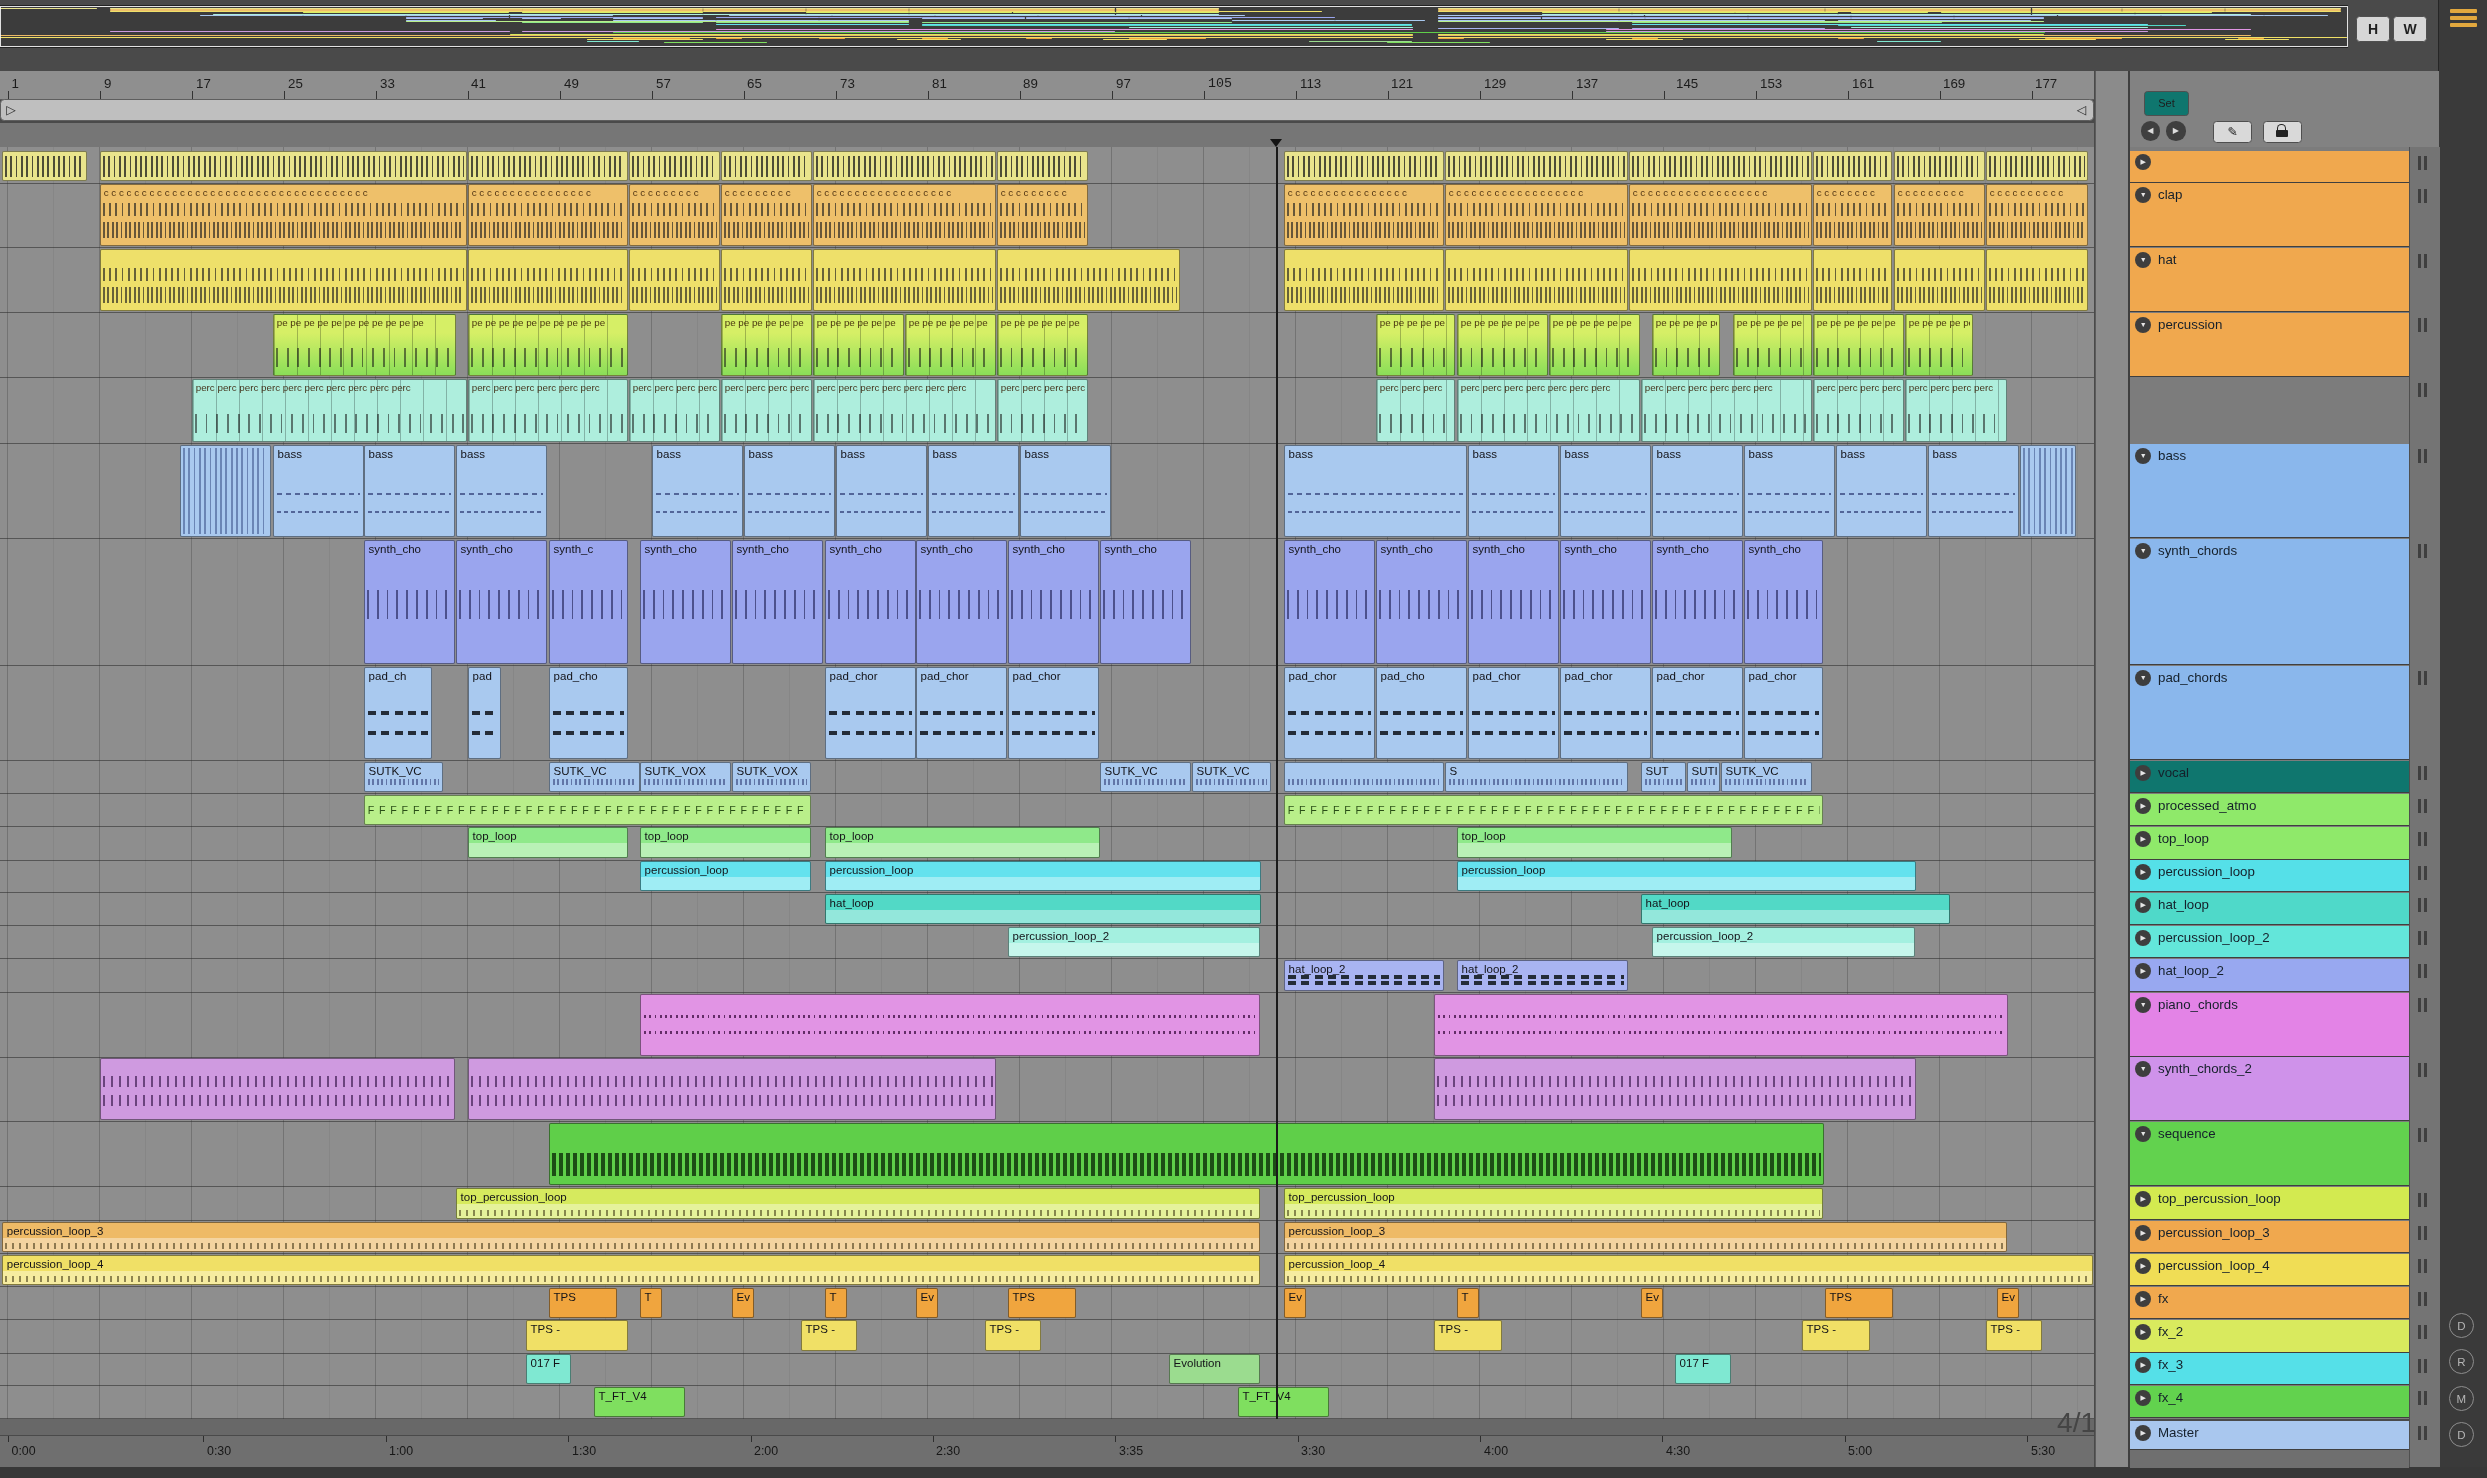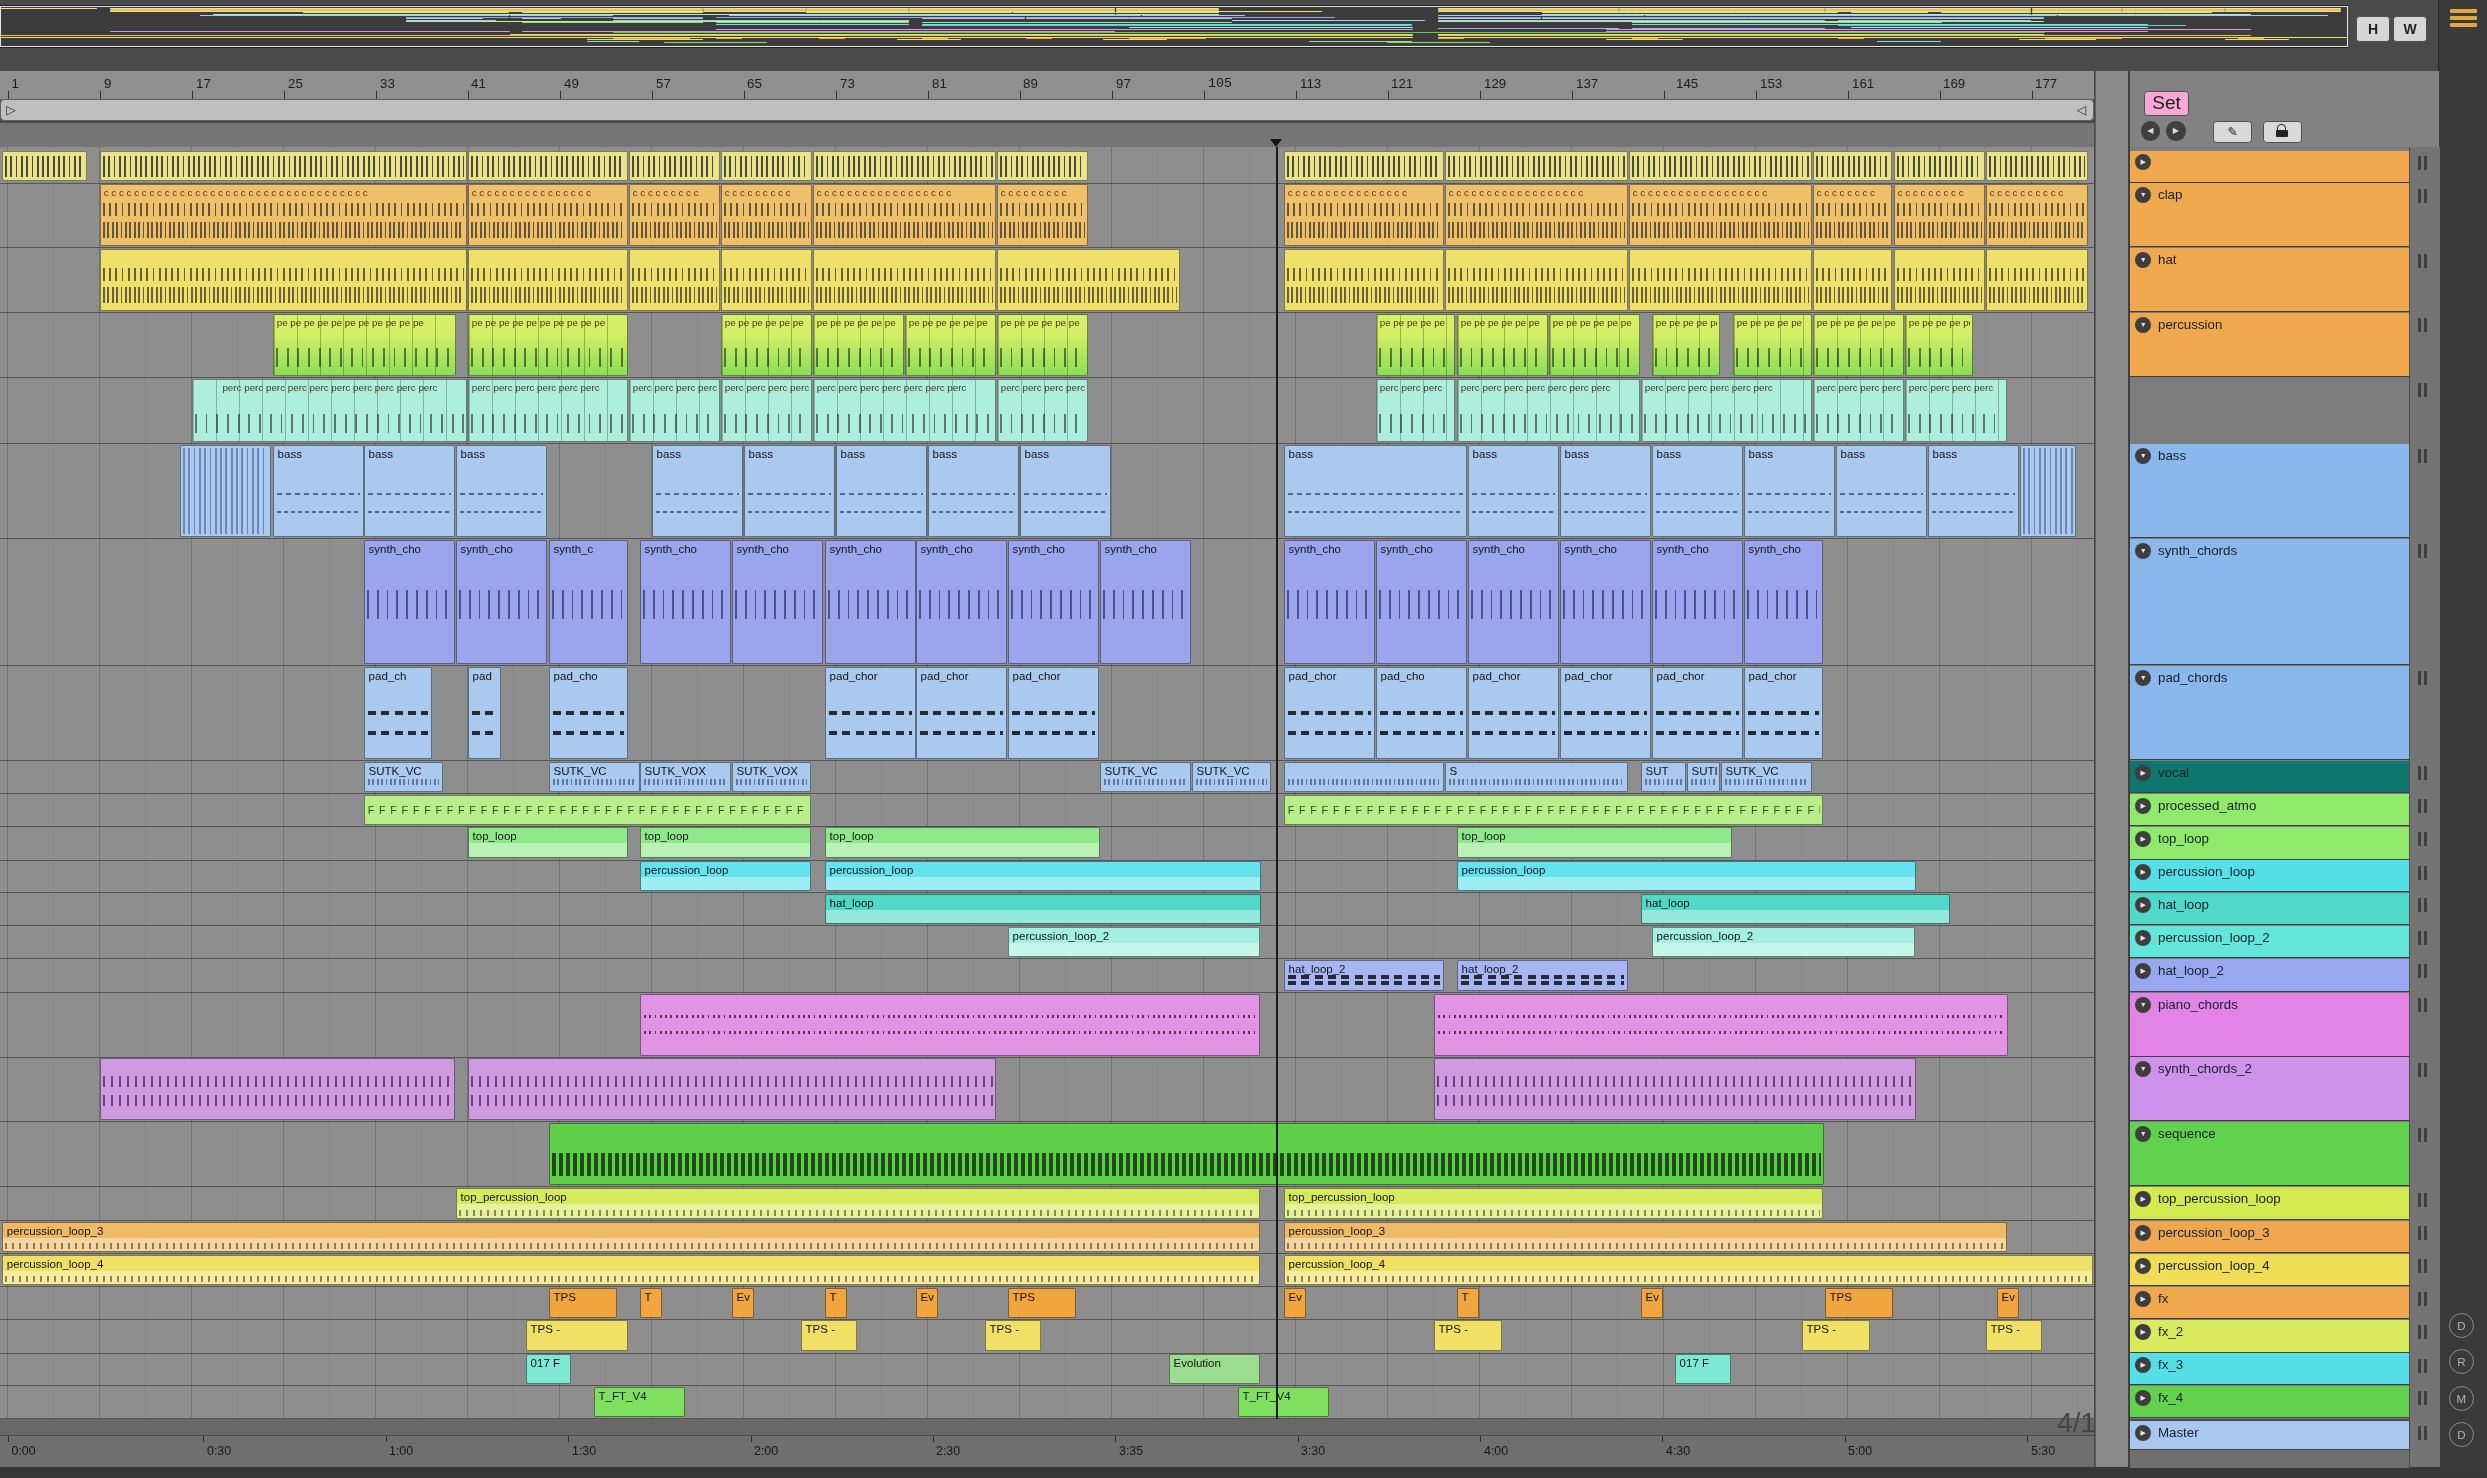--- a/index.html
+++ b/index.html
@@ -94,22 +94,22 @@
   .tlabel{position:absolute;top:8px;font-size:12.4px;color:#171717}
   .ttick{position:absolute;top:0;width:0.9px;height:6.2px;background:#2e2e2e}
   #bottombar{position:absolute;left:0;top:1467px;width:2487px;height:10.7px;background:#383838}
 
   
   #vscroll{position:absolute;left:2095px;top:71px;width:34px;height:1396px;background:#8b8b8b;
            border-left:0.9px solid #5c5c5c;border-right:0.9px solid #5c5c5c}
   #paneldiv{position:absolute;left:2128px;top:71px;width:1.8px;height:1396px;background:#3f3f3f}
 
   #set-panel{position:absolute;left:2130px;top:71px;width:309px;height:76px;background:#828282;border-bottom:0.9px solid #555}
-  #set-label{position:absolute;left:14px;top:19.5px;width:43px;height:23px;background:#f9a8d4;border:0.9px solid #4f4f4f;
-             border-radius:3.6px;color:#1e1e1e;font-size:19px;display:flex;align-items:center;justify-content:center}
+  #set-label{position:absolute;left:14px;top:19.5px;width:43px;height:23px;background:#0f766e;border:0.9px solid #4f4f4f;
+             border-radius:3.6px;color:#1e1e1e;font-size:11px;display:flex;align-items:center;justify-content:center}
   .sp-circle{position:absolute;top:50px;width:19.5px;height:19.5px;border-radius:50%;background:#3f3f3f;color:#ddd;
              font-size:8px;display:flex;align-items:center;justify-content:center}
   #sp-prev{left:10.7px}#sp-next{left:36px}
   .sp-btn{position:absolute;top:50px;width:37px;height:19.5px;background:#d9d9d9;border:0.9px solid #4f4f4f;border-radius:3.6px;
           color:#222;font-size:12.4px;display:flex;align-items:center;justify-content:center}
   #sp-draw{left:83px}#sp-lock{left:133px}
   .lockarc{position:absolute;top:1.8px;left:13.3px;width:7px;height:7px;border:1.8px solid #222;border-bottom:none;border-radius:4.4px 4.4px 0 0}
   .lockbody{position:absolute;top:8px;left:11.5px;width:12.4px;height:7px;background:#222;border-radius:0.9px}
 
   #headers{position:absolute;left:2130px;top:147px;width:279px;height:1272px;background:#7c7c7c}
@@ -472,21 +472,21 @@
         <div class="clip p-cells" style="left: 1733px; width: 79px; top: 167px; height: 62px; background: linear-gradient(rgb(214, 239, 102) 30%, rgb(138, 222, 88));">
           <div class="noterow">pe pe pe pe pe </div>
         </div>
         <div class="clip p-cells" style="left: 1813px; width: 91px; top: 167px; height: 62px; background: linear-gradient(rgb(214, 239, 102) 30%, rgb(138, 222, 88));">
           <div class="noterow">pe pe pe pe pe pe </div>
         </div>
         <div class="clip p-cells" style="left: 1905px; width: 68px; top: 167px; height: 62px; background: linear-gradient(rgb(214, 239, 102) 30%, rgb(138, 222, 88));">
           <div class="noterow">pe pe pe pe pe </div>
         </div>
         <div class="lane" style="top: 231px; height: 66px;"></div>
-        <div class="clip p-cells" style="left: 192px; width: 275px; top: 232px; height: 63px; background: rgb(174, 238, 221); text-align: center;">
+        <div class="clip p-cells" style="left: 192px; width: 275px; top: 232px; height: 63px; background: rgb(174, 238, 221);">
           <div class="noterow">perc perc perc perc perc perc perc perc perc perc </div>
         </div>
         <div class="clip p-cells" style="left: 468px; width: 160px; top: 232px; height: 63px; background: rgb(174, 238, 221);">
           <div class="noterow">perc perc perc perc perc perc </div>
         </div>
         <div class="clip p-cells" style="left: 629px; width: 91px; top: 232px; height: 63px; background: rgb(174, 238, 221);">
           <div class="noterow">perc perc perc perc </div>
         </div>
         <div class="clip p-cells" style="left: 721px; width: 91px; top: 232px; height: 63px; background: rgb(174, 238, 221);">
           <div class="noterow">perc perc perc perc </div>

